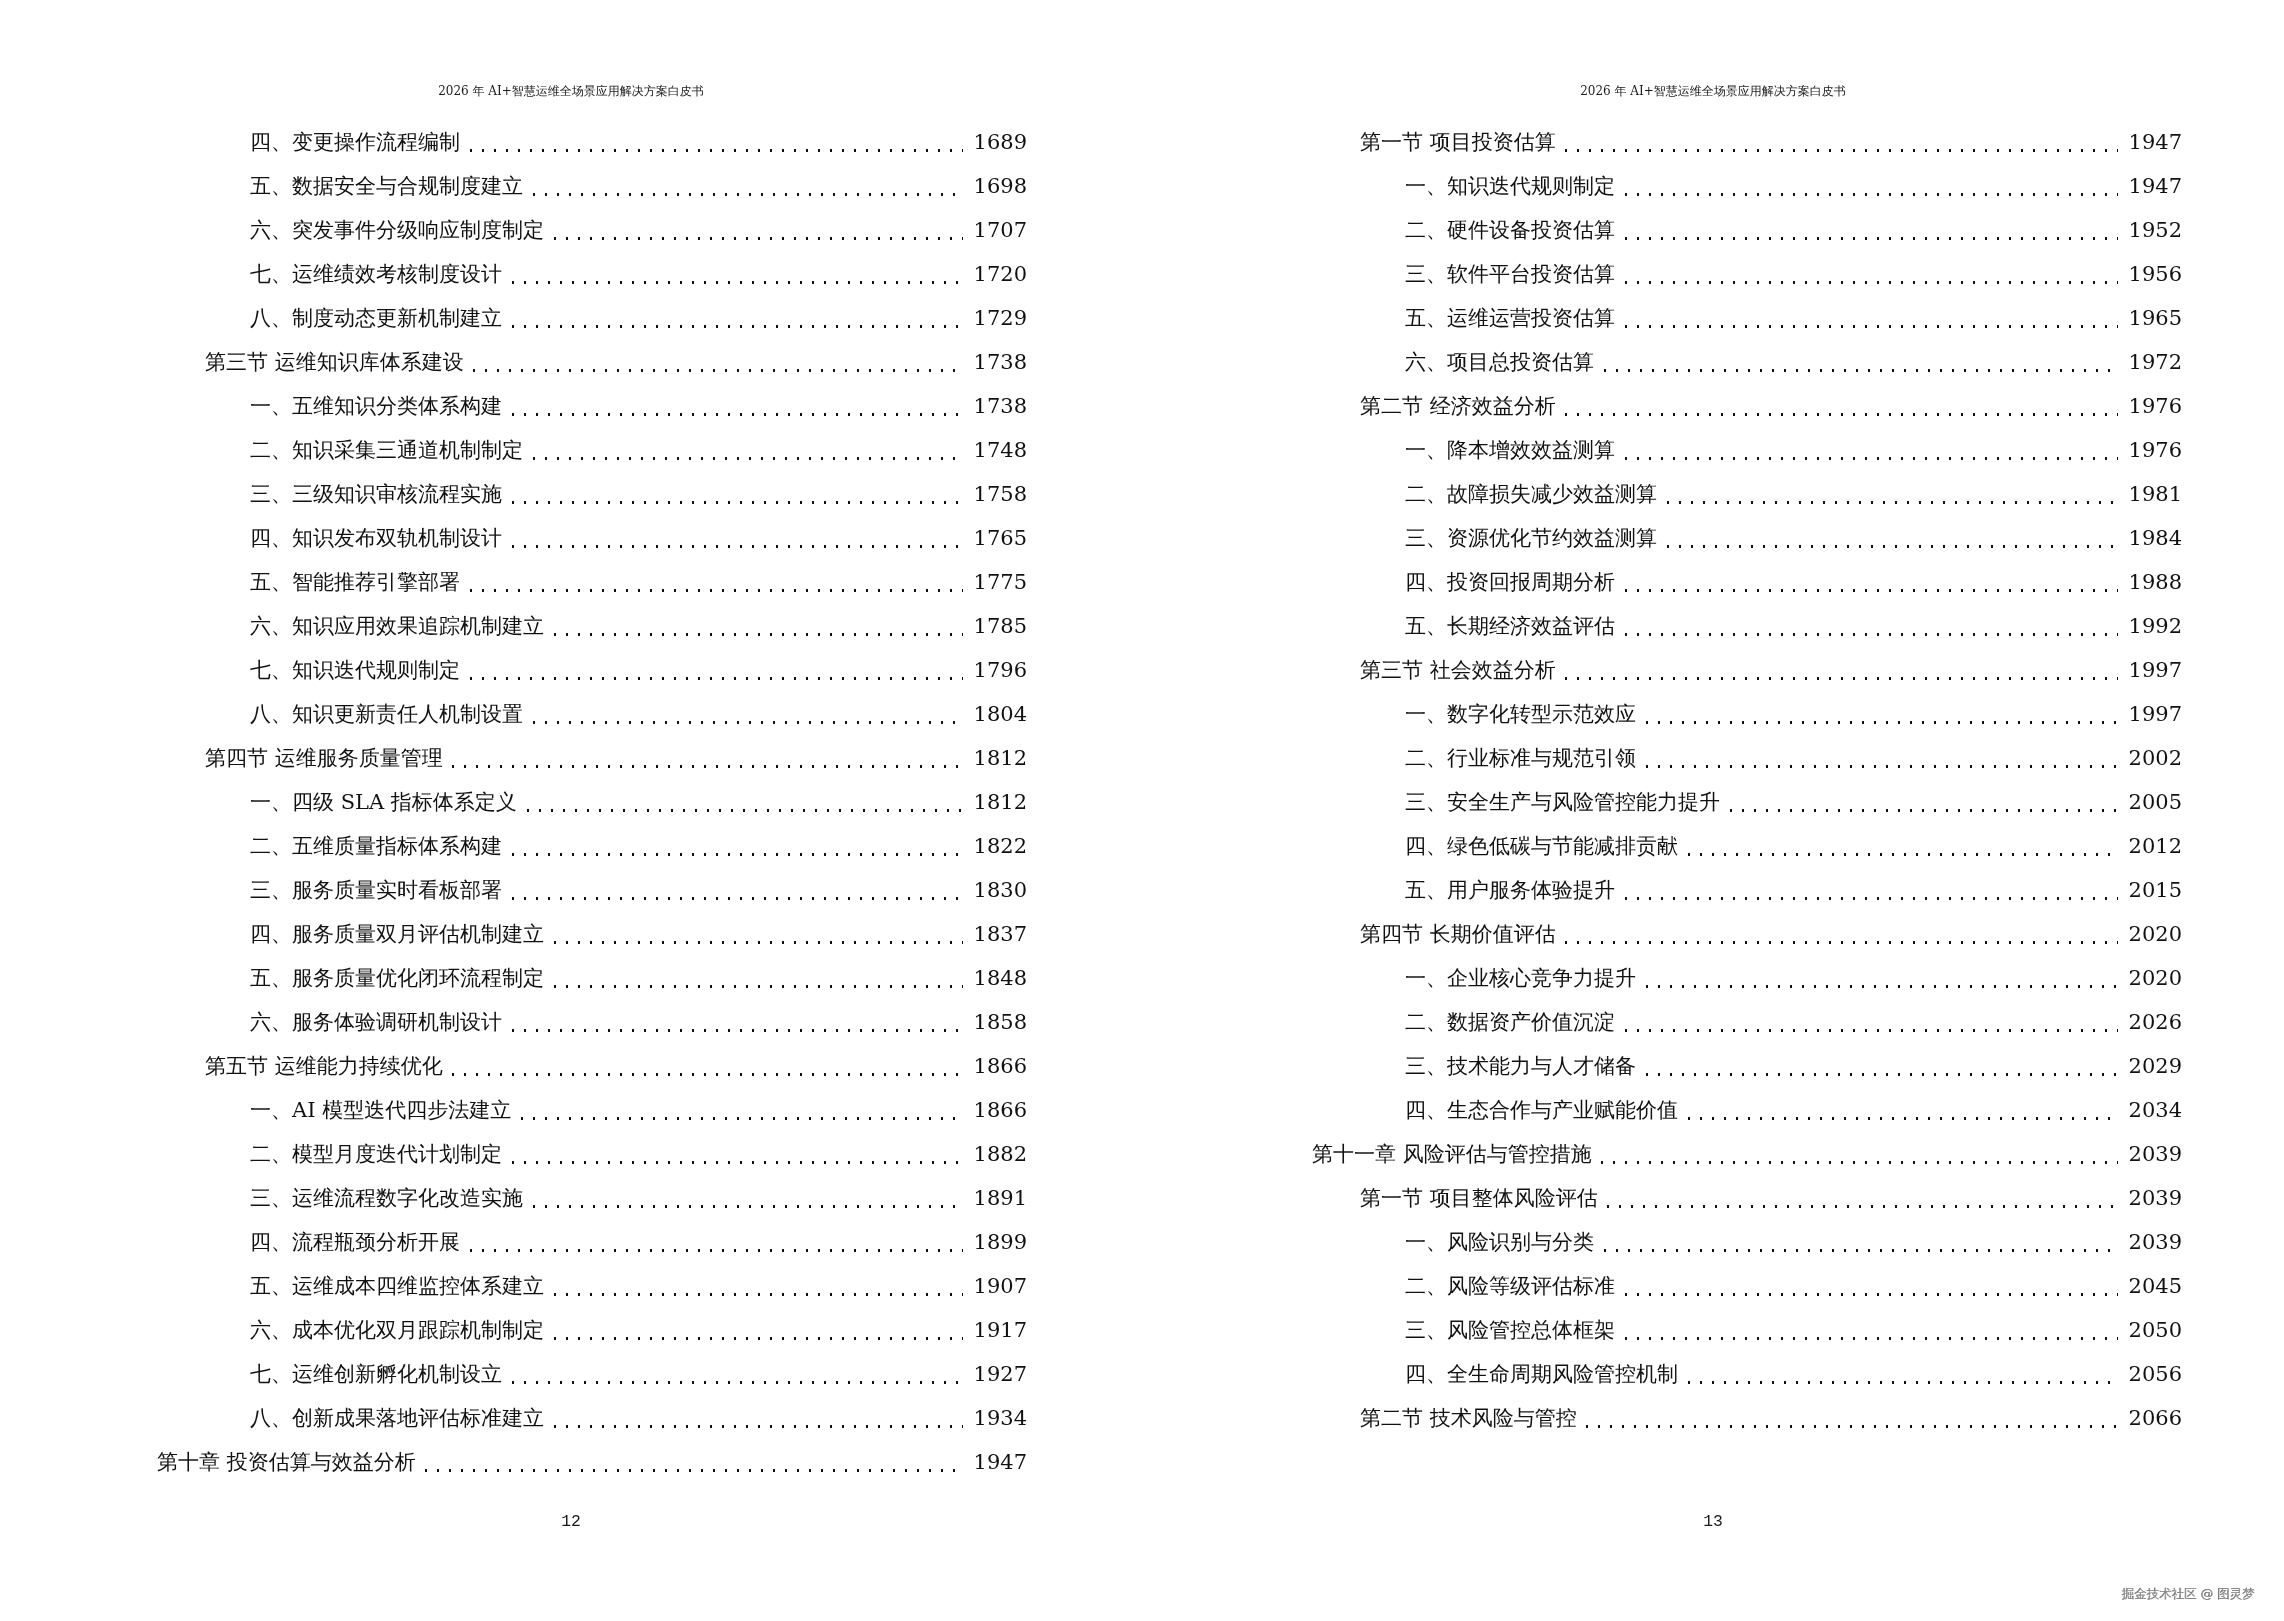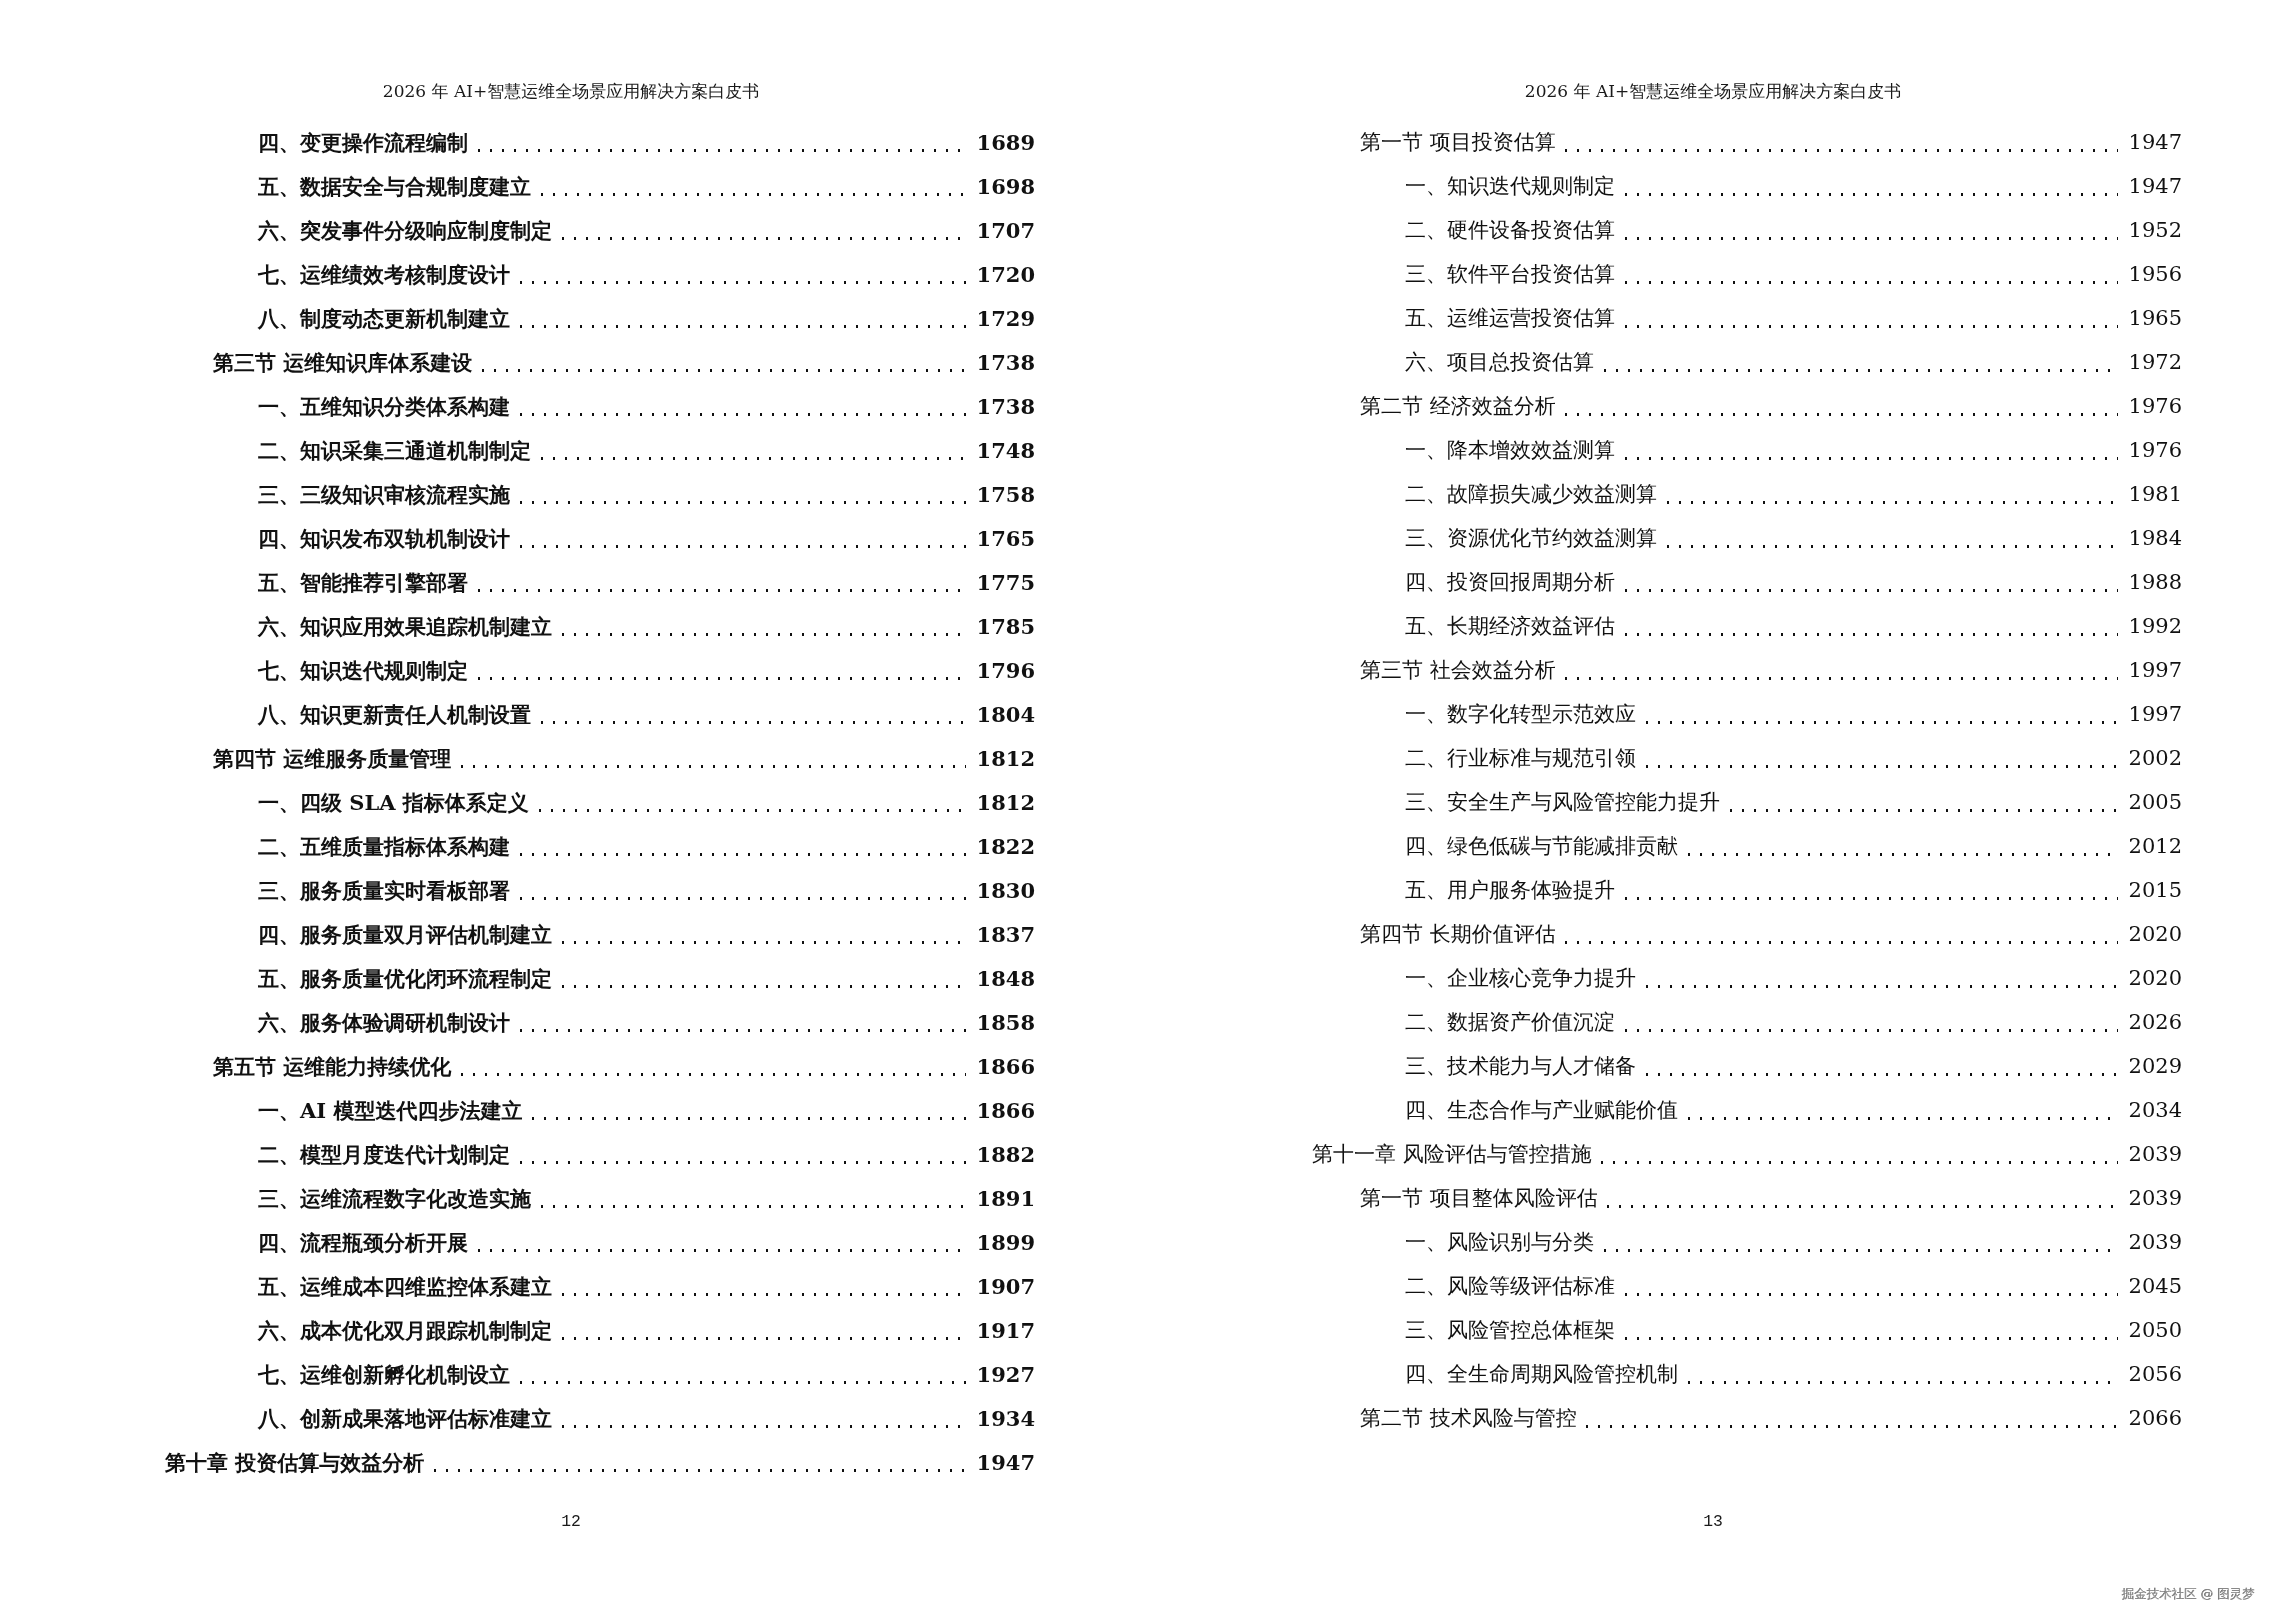--- a/index.html
+++ b/index.html
@@ -9,27 +9,27 @@
     color: #111111;
   }
   .page {
     position: absolute; top: 0; height: 1622px;
   }
   .page.left  { left: 0;    width: 1142px; }
   .page.right { left: 1142px; width: 1142px; }
 
   .running-header {
     position: absolute; top: 81px; left: 0; width: 100%;
-    text-align: center; font-size: 17px; line-height: 21px;
+    text-align: center; font-size: 12px; line-height: 21px;
     color: #1a1a1a; letter-spacing: 0px;
   }
   .toc {
     position: absolute; top: 120px; margin: 0; padding: 0; list-style: none;
   }
-  .page.left  .toc { left: 165px; width: 870px; font-weight: bold; }
+  .page.left  .toc { left: 157px; width: 870px; }
   .page.right .toc { left: 154px; width: 870px; margin-left: 16px; }
 
   .toc-row {
     height: 44px; display: flex; align-items: center;
     font-size: 21px; line-height: 27px; white-space: nowrap;
   }
   .toc-row.lvl-0 { padding-left: 0; }
   .toc-row.lvl-1 { padding-left: 48px; }
   .toc-row.lvl-2 { padding-left: 93px; }
 

